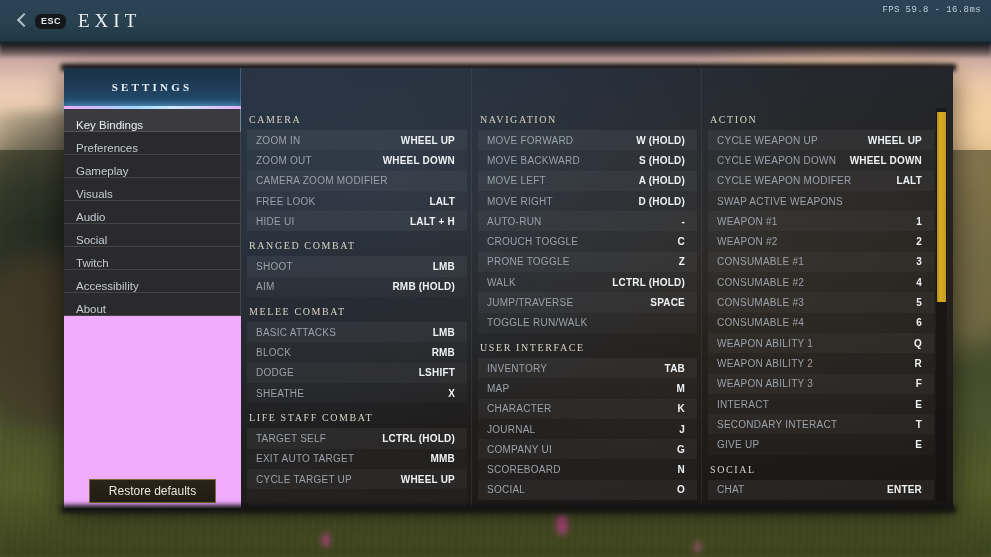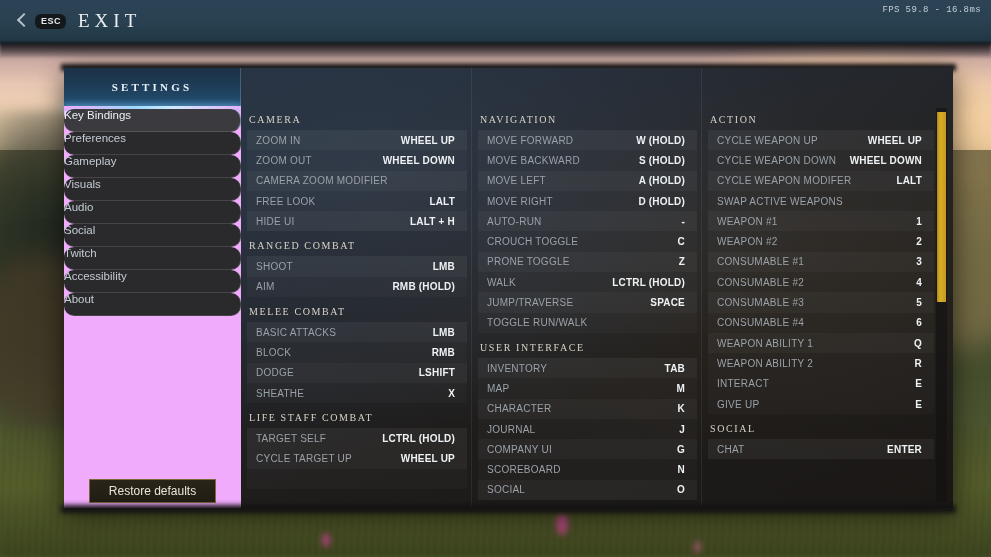--- a/index.html
+++ b/index.html
@@ -117,26 +117,25 @@
     color:#e8f2f8; font-family:"Liberation Serif", serif;
     font-size:11px; letter-spacing:3.2px; font-weight:bold;
   }
   #tab-glow {
     position:absolute; left:0; top:38px; width:177px; height:3px;
     background: linear-gradient(90deg, rgba(90,170,230,0) 0%, #9fd8ff 40%, #cfeaff 62%, rgba(150,210,250,.15) 100%);
     box-shadow: 0 0 7px 1px rgba(130,200,255,.75);
   }
   #navlist { position:absolute; left:0; top:41px; width:177px; }
   .nav-item {
-    height:23px; display:flex; align-items:flex-start;
-    padding-left:0; color:#c3cbd2; font-size:11.5px;
+    height:23px; display:flex; align-items:flex-end;
+    padding-left:12px; color:#c3cbd2; font-size:11.5px;
     border-bottom:1px solid rgba(255,255,255,.13);
     border-right:1px solid rgba(255,255,255,.13);
     background:#2a2a2d;
-    border-radius:10px;
   }
   .nav-item.sel {
     background:#3b3b3f; color:#e7eef3;
     border-right:1px solid rgba(160,200,230,.55);
   }
   #restore-btn {
     position:absolute; left:25px; top:411px; width:127px; height:24px;
     background: linear-gradient(180deg, #2a2419 0%, #211d14 100%);
     border:1px solid #7e6a38;
     color:#ece5d6; font-size:12px; display:flex;
@@ -309,20 +308,24 @@
           </div>
           <div class="row even">
             <span class="act">SHEATHE</span>
             <span class="key">X</span>
           </div>
           <div class="sec-title">LIFE STAFF COMBAT</div>
           <div class="row odd">
             <span class="act">TARGET SELF</span>
             <span class="key">LCTRL (HOLD)</span>
           </div>
+          <div class="row even">
+            <span class="act">EXIT AUTO TARGET</span>
+            <span class="key">MMB</span>
+          </div>
           <div class="row odd">
             <span class="act">CYCLE TARGET UP</span>
             <span class="key">WHEEL UP</span>
           </div>
           <div class="row even"></div>
         </div>
         <div class="col">
           <div class="sec-title">NAVIGATION</div>
           <div class="row odd">
             <span class="act">MOVE FORWARD</span>
@@ -437,23 +440,31 @@
             <span class="key">6</span>
           </div>
           <div class="row odd">
             <span class="act">WEAPON ABILITY 1</span>
             <span class="key">Q</span>
           </div>
           <div class="row even">
             <span class="act">WEAPON ABILITY 2</span>
             <span class="key">R</span>
           </div>
+          <div class="row odd">
+            <span class="act">WEAPON ABILITY 3</span>
+            <span class="key">F</span>
+          </div>
           <div class="row even">
             <span class="act">INTERACT</span>
             <span class="key">E</span>
+          </div>
+          <div class="row odd">
+            <span class="act">SECONDARY INTERACT</span>
+            <span class="key">T</span>
           </div>
           <div class="row even">
             <span class="act">GIVE UP</span>
             <span class="key">E</span>
           </div>
           <div class="sec-title">SOCIAL</div>
           <div class="row odd">
             <span class="act">CHAT</span>
             <span class="key">ENTER</span>
           </div>

